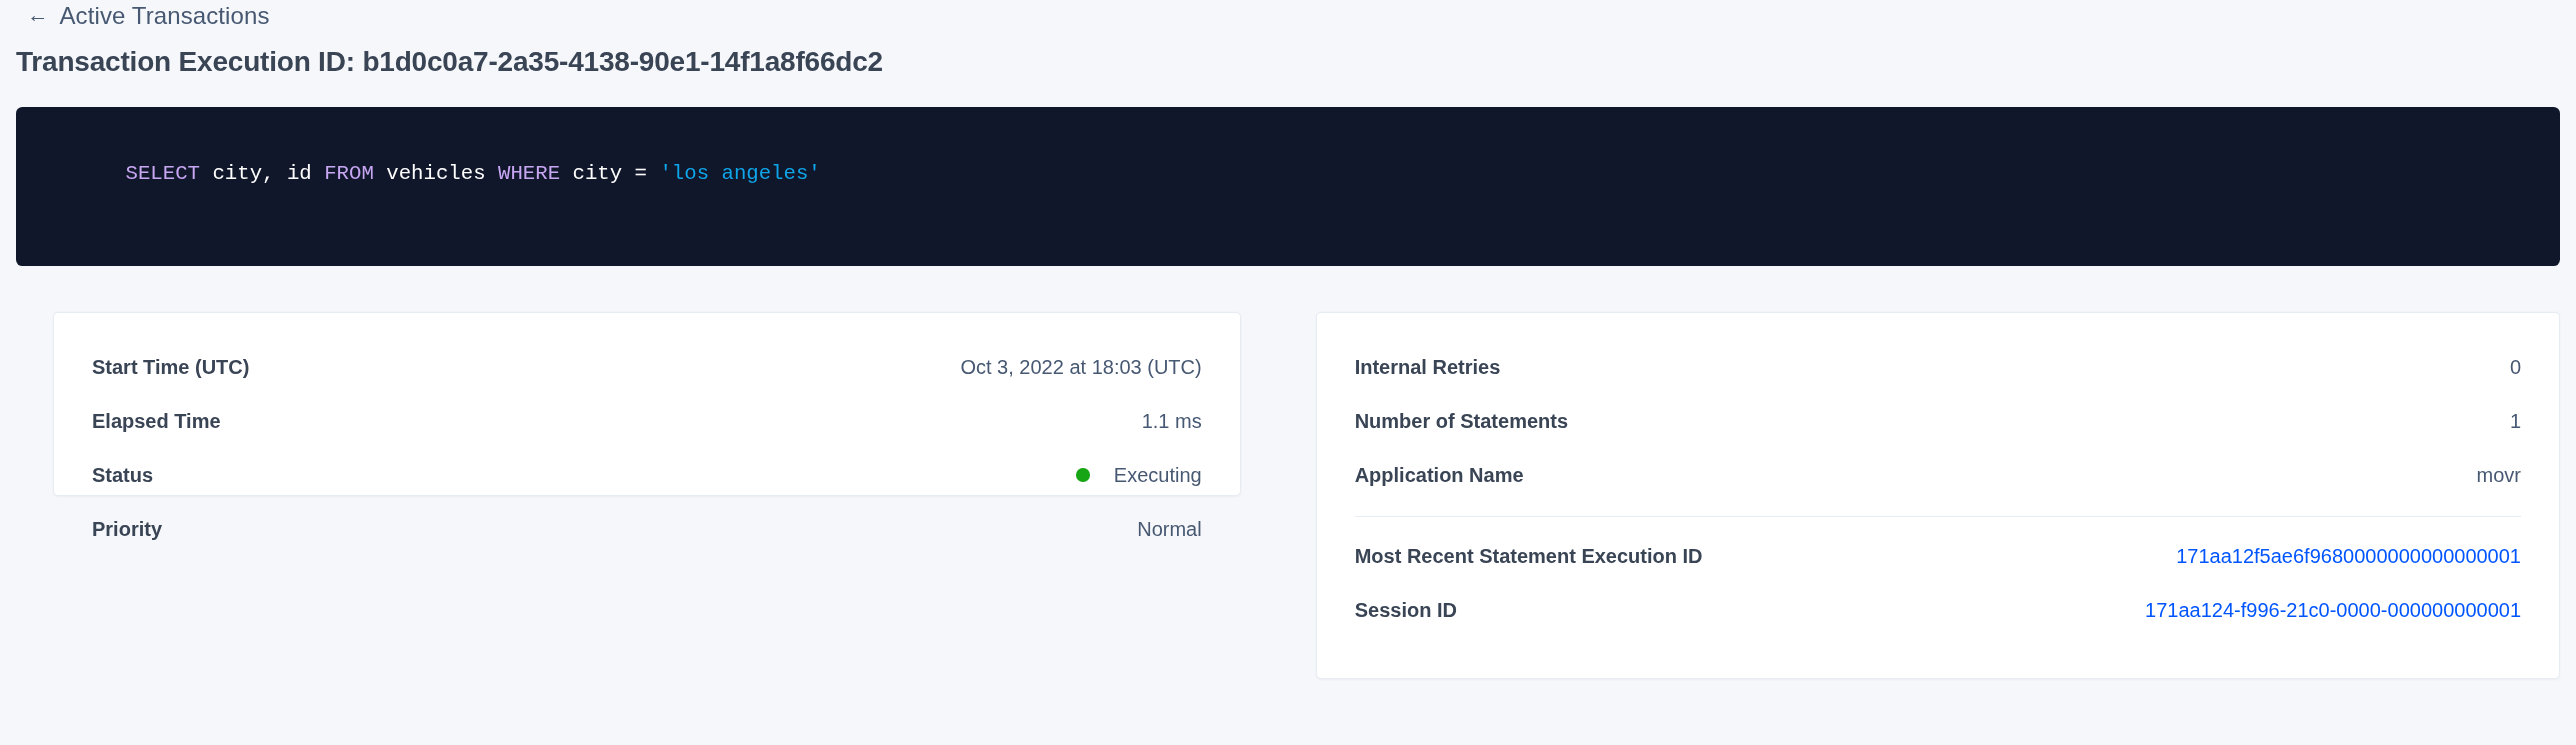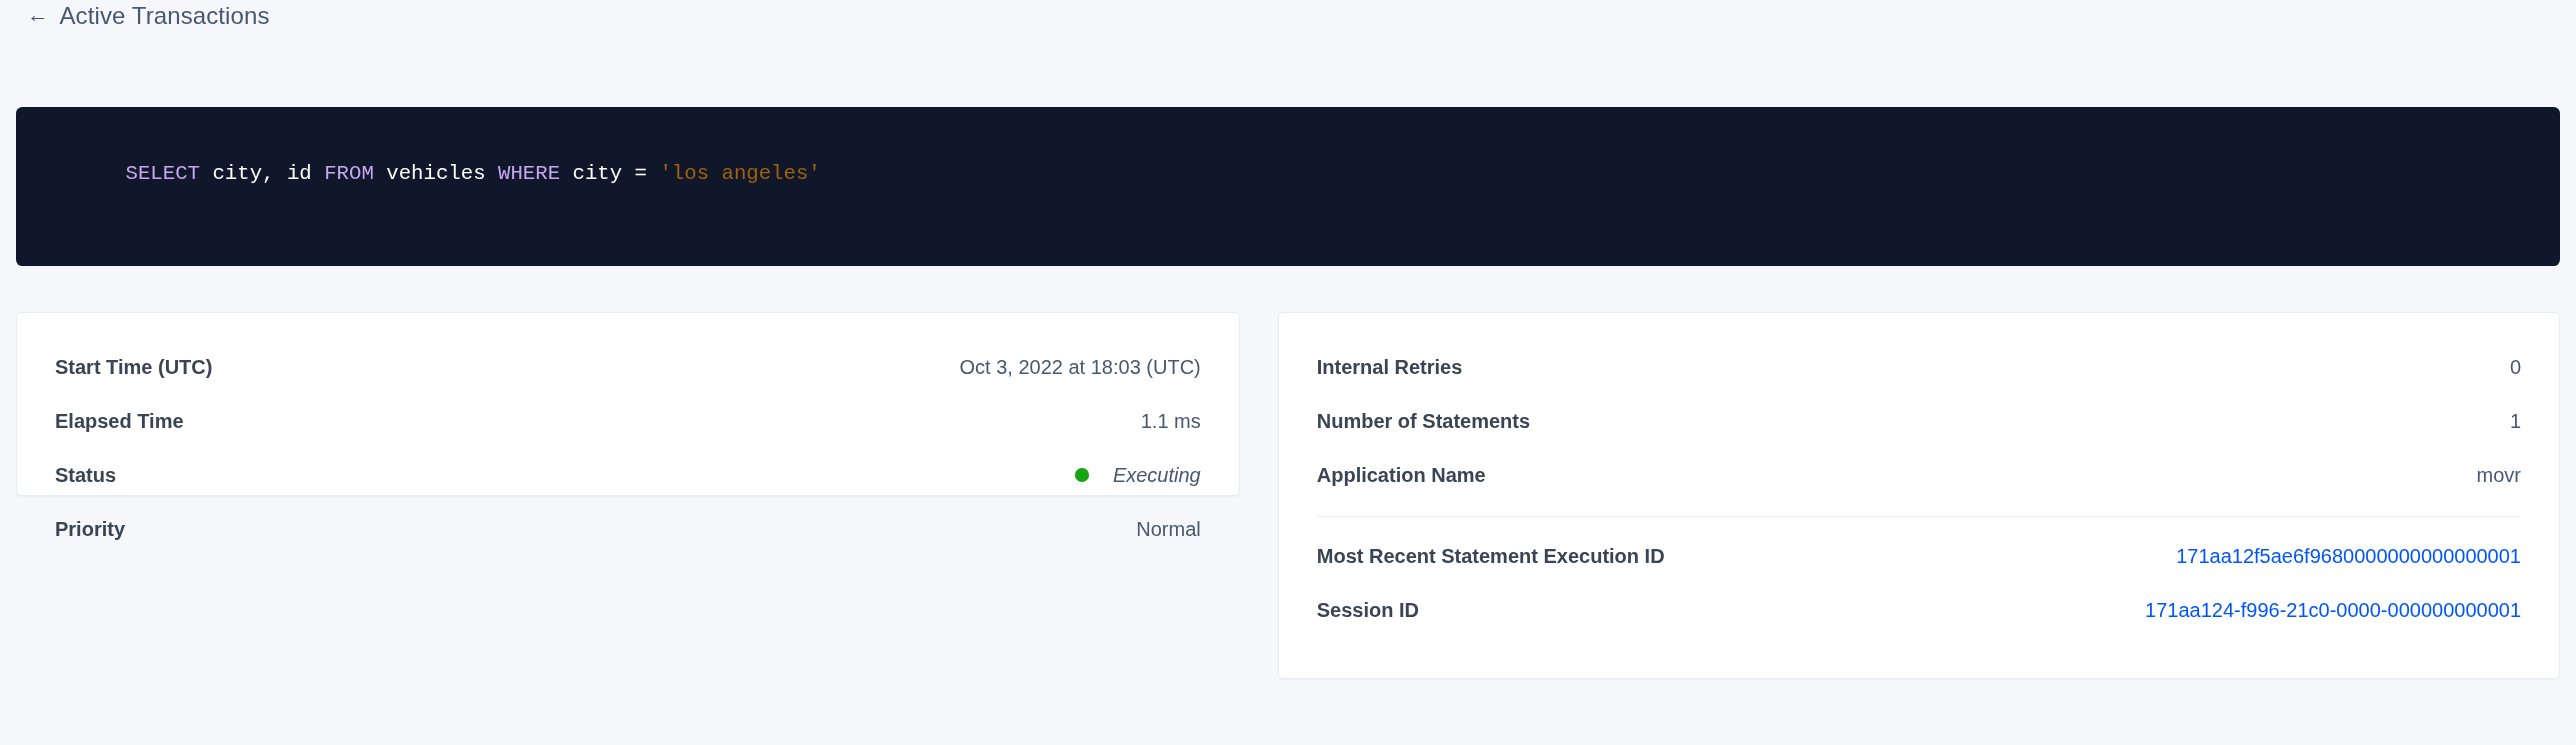--- a/index.html
+++ b/index.html
@@ -62,39 +62,40 @@
     padding: 27px 35px;
   }
   .code-line {
     font-family: "Liberation Mono", monospace;
     font-size: 20.7px;
     line-height: 1.3;
     white-space: pre;
     color: #ffffff;
   }
   .kw   { color: #c7a6f2; }
-  .str  { color: #a16207; }
+  .str  { color: #0ea5e9; }
   .plain{ color: #ffffff; }
 
   
   .cards {
     position: absolute;
     left: 16px;
     top: 312px;
     width: 2544px;
     display: flex;
     gap: 38px;
     align-items: flex-start;
   }
   .card {
     background: #ffffff;
     border: 0.8px solid #e7ecf3;
     border-radius: 4.8px;
     box-shadow: 0 0.8px 1.6px rgba(71,88,114,0.06);
     padding: 27px 38px 24px 38px;
+    margin-left: 37px;
   }
   .card-left  { width: 1253px; height: 184px; }
   .card-right { width: 1313px; height: 367px; }
 
   .row {
     display: flex;
     align-items: center;
     justify-content: space-between;
     height: 54px;
   }
@@ -112,21 +113,20 @@
   }
   .row-value.link {
     color: #0055ff;
     cursor: pointer;
   }
   .status-value {
     display: flex;
     align-items: center;
     gap: 24px;
     justify-content: flex-end;
-    font-style: italic;
   }
   .status-dot {
     width: 13.5px;
     height: 13.5px;
     border-radius: 50%;
     background: #17a515;
     display: inline-block;
     flex: none;
   }
   .divider {
@@ -139,20 +139,21 @@
 </head>
 <body>
 
 <div class="page">
 
   <div class="breadcrumb">
     <span class="back-arrow">←</span>
     <span class="breadcrumb-label">Active Transactions</span>
   </div>
 
+  <div class="page-title">Transaction Execution ID: b1d0c0a7-2a35-4138-90e1-14f1a8f66dc2</div>
 
   <div class="code-block">
     <div class="code-line">
       <span class="kw">SELECT</span><span class="plain"> city, id </span><span class="kw">FROM</span><span class="plain"> vehicles </span><span class="kw">WHERE</span><span class="plain"> city = </span><span class="str">'los angeles'</span>
     </div>
   </div>
 
   <div class="cards">
 
     <div class="card card-left">

